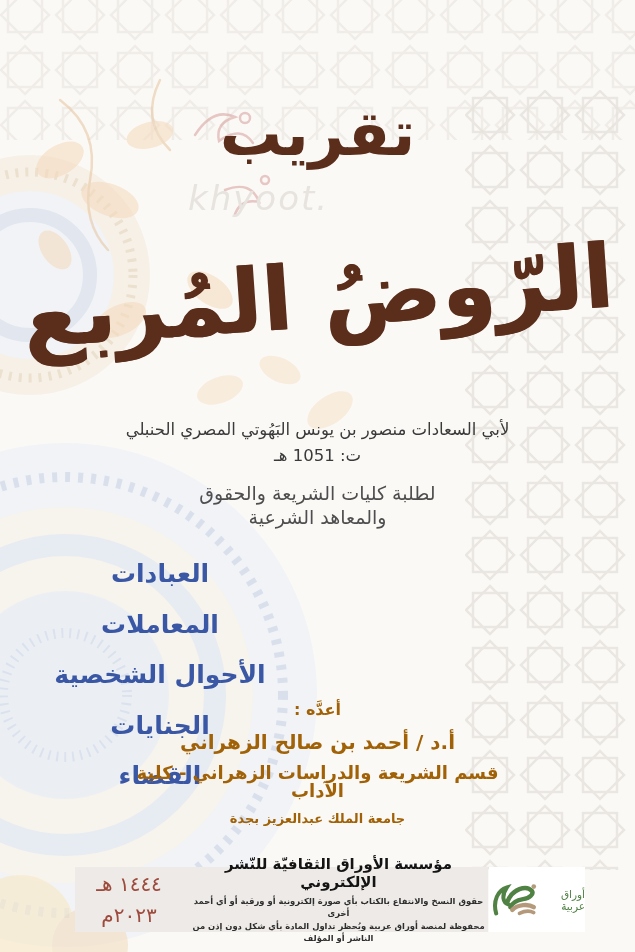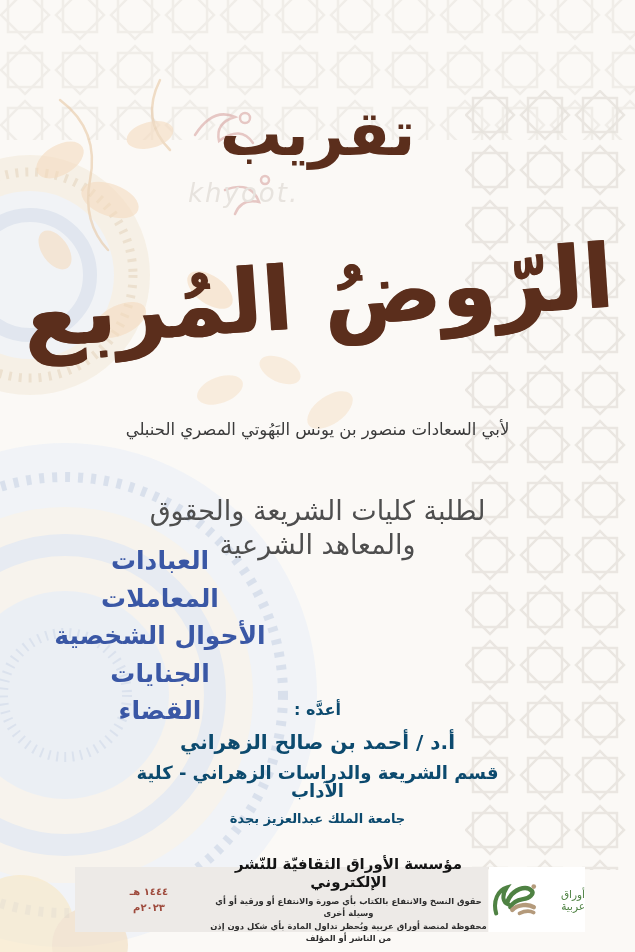--- a/index.html
+++ b/index.html
@@ -4,62 +4,62 @@
 <style>
   html,body{margin:0;padding:0;}
   body{background:#888;font-family:"DejaVu Sans",sans-serif;}
   .cover{
     position:relative;width:635px;height:952px;margin:0 auto;
     background:#fbf9f6;overflow:hidden;
   }
   svg.deco{position:absolute;pointer-events:none;}
   .watermark{
     position:absolute;left:188px;top:178px;
-    font-size:26px;font-style:italic;color:#e7e3de;letter-spacing:2px;
+    font-size:34px;font-style:italic;color:#e7e3de;letter-spacing:2px;
     font-family:"DejaVu Sans",sans-serif;
   }
   .arabic{direction:rtl;text-align:center;font-family:"DejaVu Sans",sans-serif;}
   .top-title{
     position:absolute;left:0;right:0;top:100px;
     font-size:62px;font-weight:bold;color:#5b2e1c;line-height:1.1;
   }
   .main-title{
     position:absolute;left:0;right:0;top:242px;
     font-size:88px;font-weight:bold;color:#5b2e1c;line-height:1.25;
     transform:rotate(-4deg);
     text-shadow:1px 0 0 #5b2e1c;
   }
   .author-block{
     position:absolute;left:40px;right:40px;top:417px;
     font-size:16.5px;color:#3a3a3a;line-height:1.6;
   }
   .audience-block{
-    position:absolute;left:80px;right:80px;top:494px;
-    font-size:27px;color:#4e4e4e;line-height:1.25;
+    position:absolute;left:80px;right:80px;top:482px;
+    font-size:19px;color:#4e4e4e;line-height:1.25;
   }
   .topics{
     position:absolute;left:30px;top:542px;width:260px;
     font-size:25px;font-weight:bold;color:#3a57a5;line-height:1.5;
   }
-  .topics .topic{display:block;}
+  .topics .topic{display:block;margin-top:13px;}
   .prepared{
     position:absolute;left:110px;right:110px;top:702px;
-    color:#0c4a6e;line-height:1.0;
+    color:#a16207;line-height:1.0;
   }
   .prepared .label{font-size:16px;font-weight:bold;margin-bottom:14px;}
   .prepared .name{font-size:20px;font-weight:bold;margin-bottom:12px;}
   .prepared .dept{font-size:18px;font-weight:bold;margin-bottom:12px;}
   .prepared .univ{font-size:13px;font-weight:bold;}
   .footer-band{
     position:absolute;left:75px;top:867px;width:413px;height:65px;
     background:#edeae7;display:flex;align-items:center;
   }
   .years{
     width:108px;text-align:center;direction:rtl;
-    color:#9e4a3c;font-weight:bold;font-size:10px;line-height:1.55;padding-left:20px;
+    color:#9e4a3c;font-weight:normal;font-size:20px;line-height:1.55;
   }
   .publisher{flex:1;direction:rtl;text-align:center;padding-left:6px;}
   .publisher .pub-title{font-size:15px;font-weight:bold;color:#141414;margin-bottom:4px;}
   .publisher .rights{font-size:8.4px;font-weight:bold;color:#2e2e2e;line-height:1.45;}
   .logo-box{
     position:absolute;left:489px;top:867px;width:96px;height:65px;
     background:#ffffff;display:flex;flex-direction:row;
     align-items:center;justify-content:center;
   }
   .logo-text{font-size:10.5px;color:#4f8243;direction:rtl;margin-top:1px;}
@@ -216,20 +216,21 @@
   </svg>
 
   <div class="watermark">khyoot.</div>
 
   <div class="top-title arabic">تقريب</div>
 
   <div class="main-title arabic">الرّوضُ المُربع</div>
 
   <div class="author-block arabic">
     <div>لأبي السعادات منصور بن يونس البَهُوتي المصري الحنبلي</div>
+    <div>ت: 1051 هـ</div>
   </div>
 
   <div class="audience-block arabic">
     <div>لطلبة كليات الشريعة والحقوق</div>
     <div>والمعاهد الشرعية</div>
   </div>
 
   <div class="topics arabic">
     <span class="topic">العبادات</span>
     <span class="topic">المعاملات</span>
@@ -246,21 +247,21 @@
   </div>
 
   <div class="footer-band">
     <div class="years">
       <div>١٤٤٤ هـ</div>
       <div>٢٠٢٣م</div>
     </div>
     <div class="publisher">
       <div class="pub-title">مؤسسة الأوراق الثقافيّة للنّشر الإلكتروني</div>
       <div class="rights">
-        <div>حقوق النسخ والانتفاع بالكتاب بأي صورة والانتفاع أو ورقية أو أي وسيلة أخرى</div>
+        <div>حقوق النسخ والانتفاع بالكتاب بأي صورة إلكترونية أو ورقية أو أي أحمد أخرى</div>
         <div>محفوظة لمنصة أوراق عربية ويُحظر تداول المادة بأي شكل دون إذن من الناشر أو المؤلف</div>
       </div>
     </div>
   </div>
 
   <div class="logo-box">
     <svg width="56" height="38" viewBox="0 0 56 38">
       <g fill="none" stroke-linecap="round">
         <path d="M8 34 C4 20 10 8 20 5 C14 14 15 22 22 24" stroke="#4f8243" stroke-width="4.5"></path>
         <path d="M20 22 C26 6 42 2 48 9 C50 12 46 17 38 18 C32 19 26 22 24 27" stroke="#4f8243" stroke-width="5"></path>

